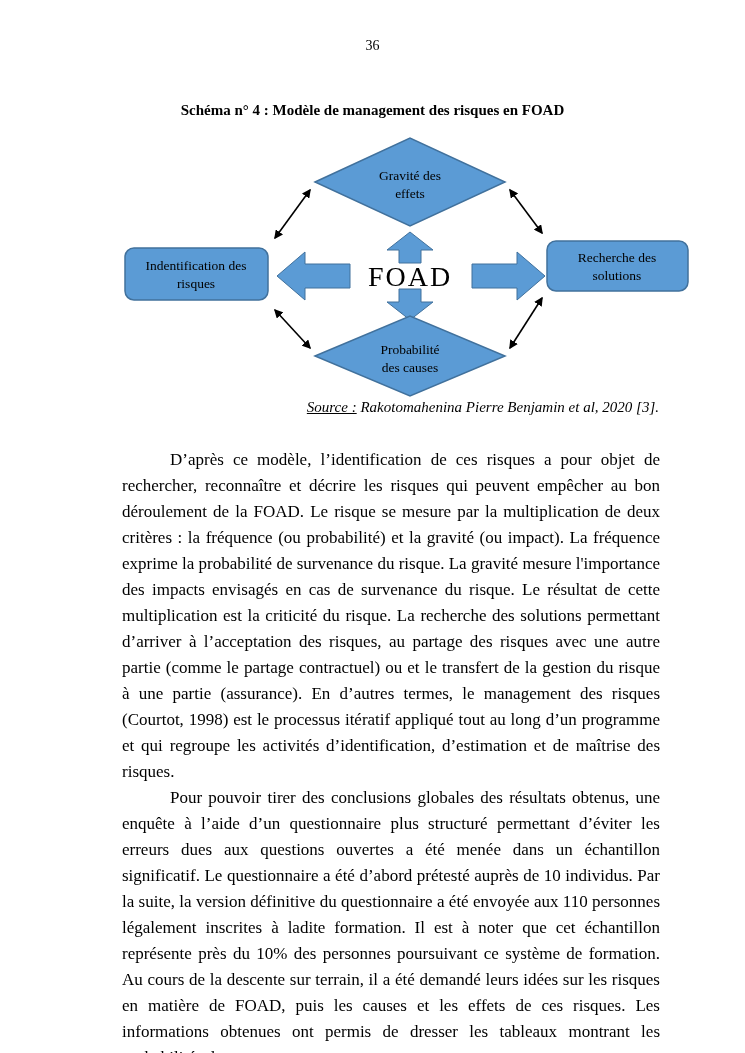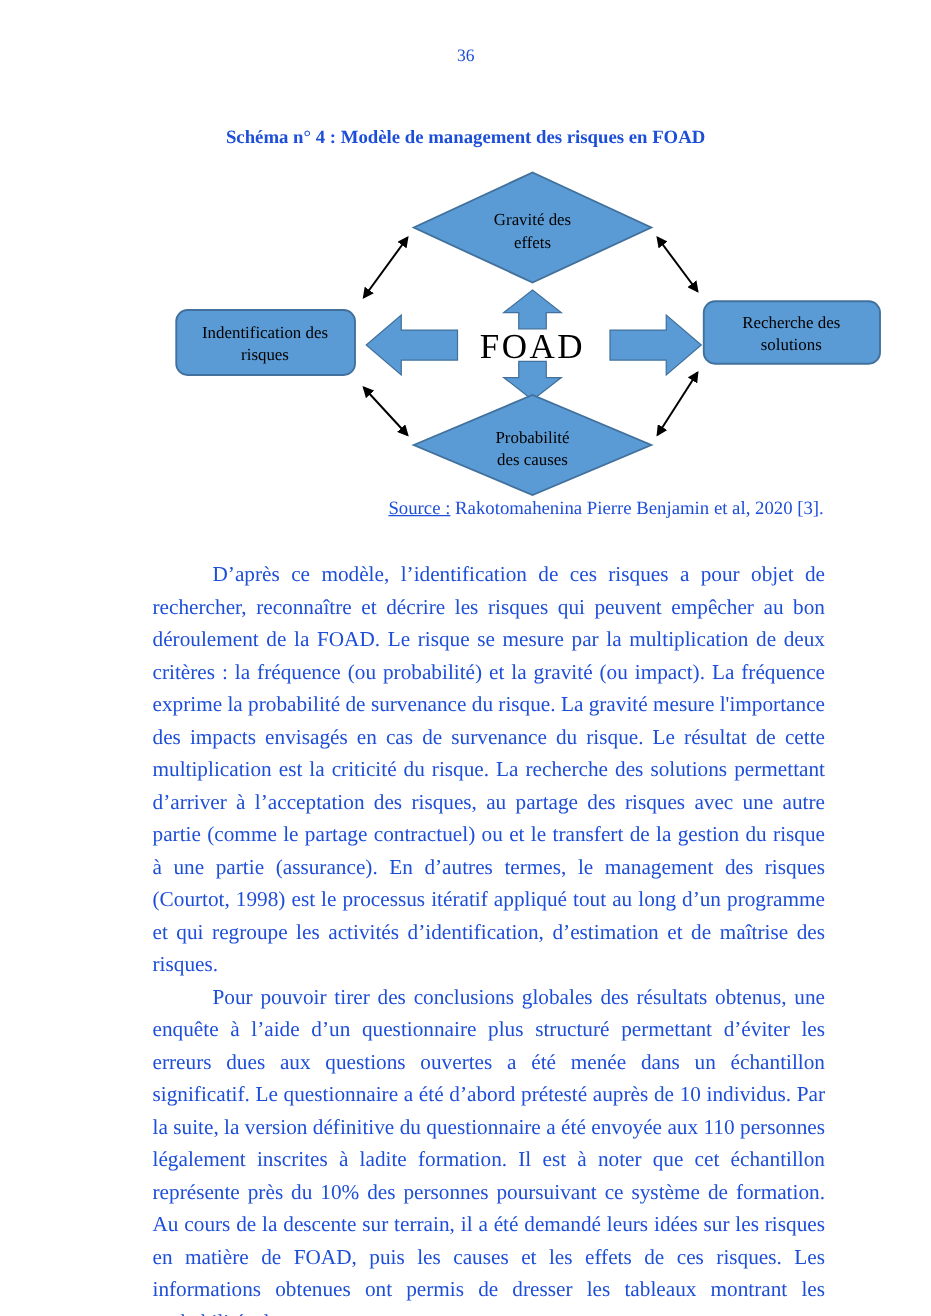--- a/index.html
+++ b/index.html
@@ -2,35 +2,35 @@
 <html><head>
 <meta charset="utf-8">
 <style>
   * { margin:0; padding:0; box-sizing:border-box; }
   html,body { background:#ffffff; }
   .page {
     position:relative;
     width:745px; height:1053px;
     background:#ffffff;
     font-family:"Liberation Serif", serif;
-    color:#1d4ed8;
+    color:#000000;
     overflow:hidden;
   }
   .page-number {
     position:absolute; top:38px; left:0; width:100%;
     text-align:center; font-size:14px;
   }
   .figure-title {
     position:absolute; top:102px; left:0; width:100%;
     text-align:center; font-weight:bold; font-size:15px;
   }
-  .diagram-wrap { position:absolute; top:126px; left:16px; width:637px; height:280px;text-align:right; }
+  .diagram-wrap { position:absolute; top:126px; left:0; width:637px; height:280px;text-align:right; }
   .source-line {
     position:absolute; top:399px; right:86px;
-    font-size:15px; white-space:nowrap;
+    font-style:italic; font-size:15px; white-space:nowrap;
   }
   .source-label { text-decoration:underline; }
   .body-text {
     position:absolute; top:447px; left:122px; width:538px;
     font-size:17px; line-height:26px; text-align:justify;
   }
   .body-text p { text-indent:48px; margin:0; }
   .diagram-label { font-family:"Liberation Serif", serif; font-size:13.5px; fill:#000; }
   .foad-label { font-family:"Liberation Serif", serif; font-size:28px; letter-spacing:2px; fill:#000; }
 </style>

